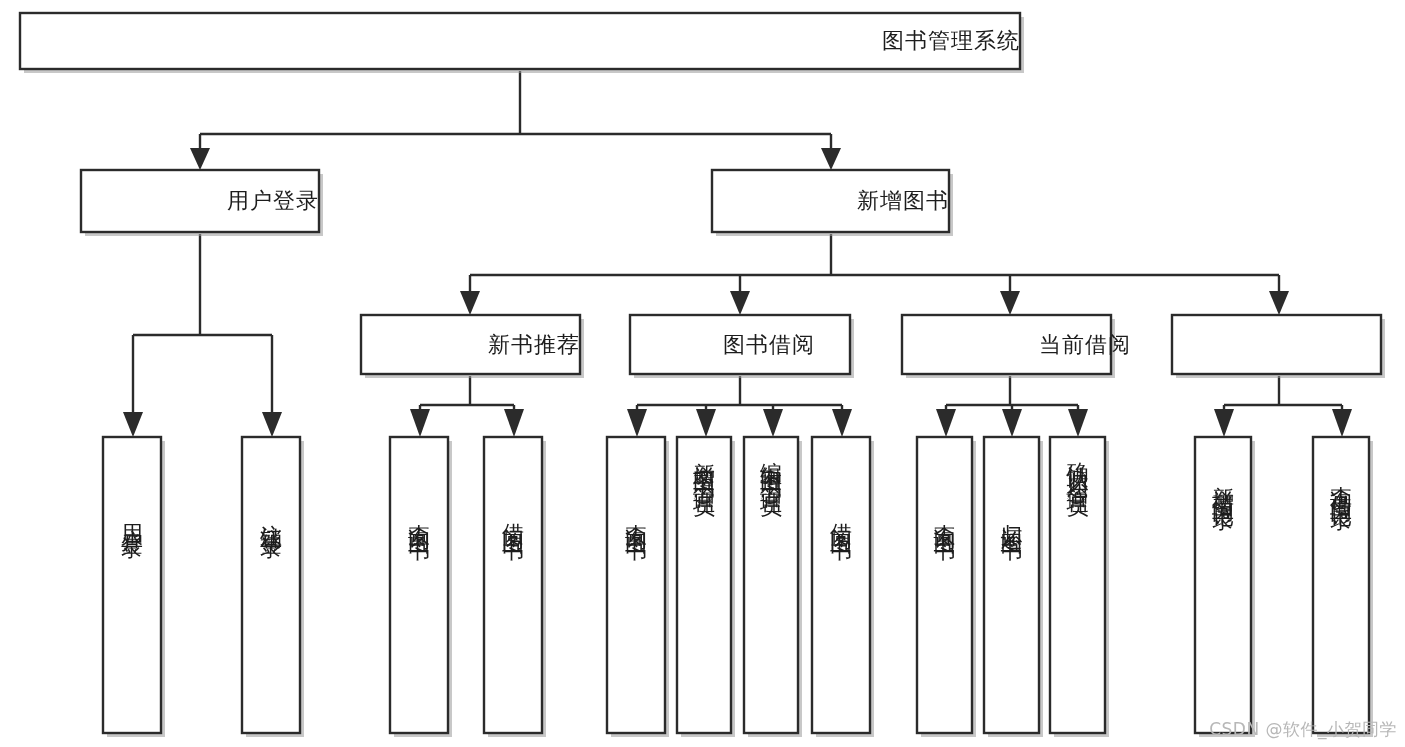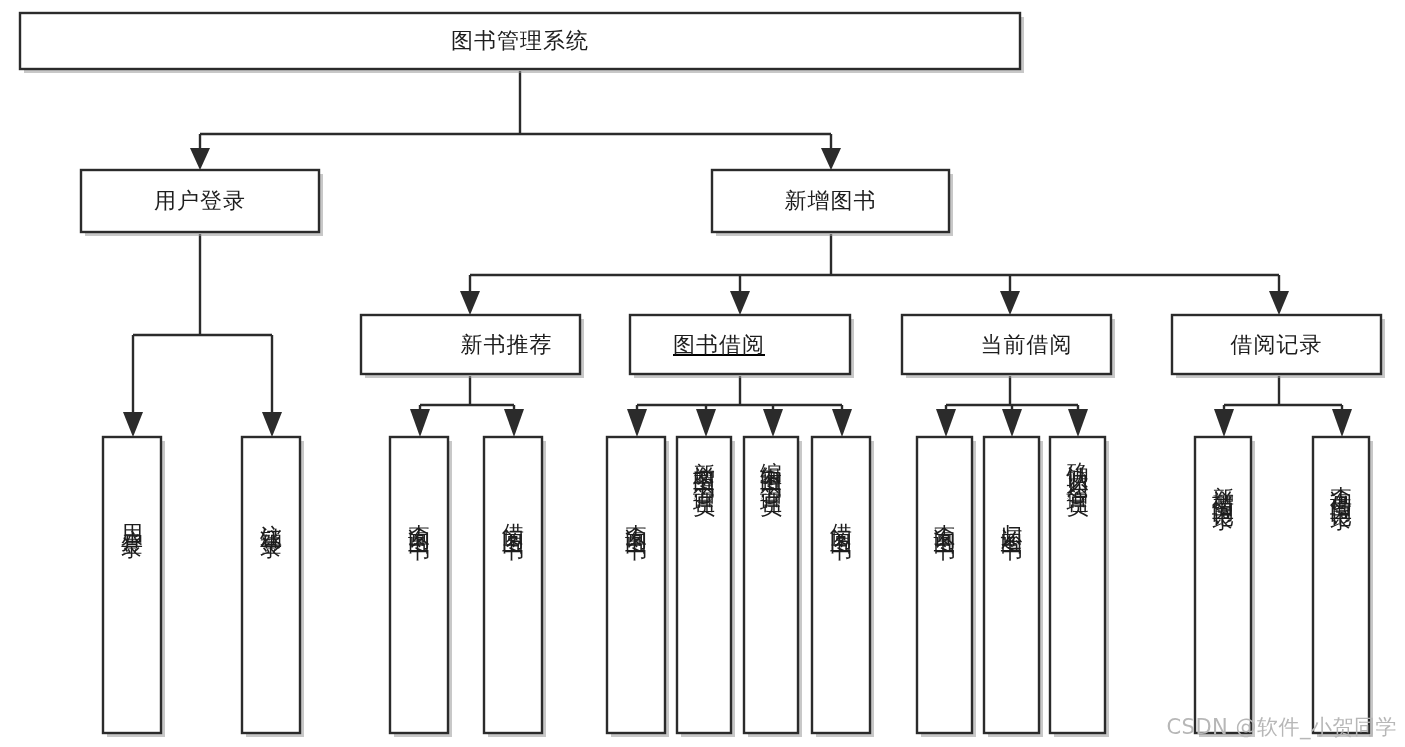--- a/index.html
+++ b/index.html
@@ -60,36 +60,36 @@
     line-height: 1.1;
     color: #1d1d1d;
     letter-spacing: 5px;
     white-space: nowrap;
     text-align: left;
   }
   .htext-wrap {
     position: absolute;
     display: flex;
     align-items: center;
-    justify-content: center;
+    justify-content: flex-end;
     pointer-events: none;
   }
   .htext {
     font-family: "DejaVu Sans", "Liberation Sans", sans-serif;
     font-size: 22px;
     color: #1d1d1d;
     letter-spacing: 1px;
     white-space: nowrap;
   }
   .watermark {
     position: absolute;
     right: 8px;
     bottom: 6px;
     font-family: "DejaVu Sans", "Liberation Sans", sans-serif;
-    font-size: 21px;
+    font-size: 17px;
     color: #b7b7b7;
     white-space: nowrap;
     letter-spacing: 0.5px;
   }
 </style>
 </head>
 <body>
 
 <div id="diagram-root">
 
@@ -239,35 +239,32 @@
   </div>
 
   <div class="htext-wrap" style="left:81px; top:170px; width:238px; height:62px;">
     <span class="htext">用户登录</span>
   </div>
 
   <div class="htext-wrap" style="left:712px; top:170px; width:237px; height:62px;">
     <span class="htext">新增图书</span>
   </div>
 
-  <div class="htext-wrap" style="left:361px; top:315px; width:219px; height:59px;padding-left:36px;">
+  <div class="htext-wrap" style="left:361px; top:315px; width:219px; height:59px;">
     <span class="htext">新书推荐</span>
   </div>
 
-  <div class="htext-wrap" style="left:609px; top:315px; width:220px; height:59px;text-decoration:underline;">
+  <div class="htext-wrap" style="left:595px; top:315px; width:220px; height:59px;">
     <span class="htext">图书借阅</span>
   </div>
 
   <div class="htext-wrap" style="left:902px; top:315px; width:209px; height:59px;padding-left:20px;">
     <span class="htext">当前借阅</span>
   </div>
 
-  <div class="htext-wrap" style="left:1172px; top:315px; width:209px; height:59px;">
-    <span class="htext">借阅记录</span>
-  </div>
 
   <div class="vtext-wrap" style="left:103px; top:506px; width:58px; height:220px;">
     <span class="vtext">用户登录</span>
   </div>
 
   <div class="vtext-wrap" style="left:242px; top:506px; width:58px; height:220px;">
     <span class="vtext">注销登录</span>
   </div>
 
   <div class="vtext-wrap" style="left:390px; top:506px; width:58px; height:220px;">

